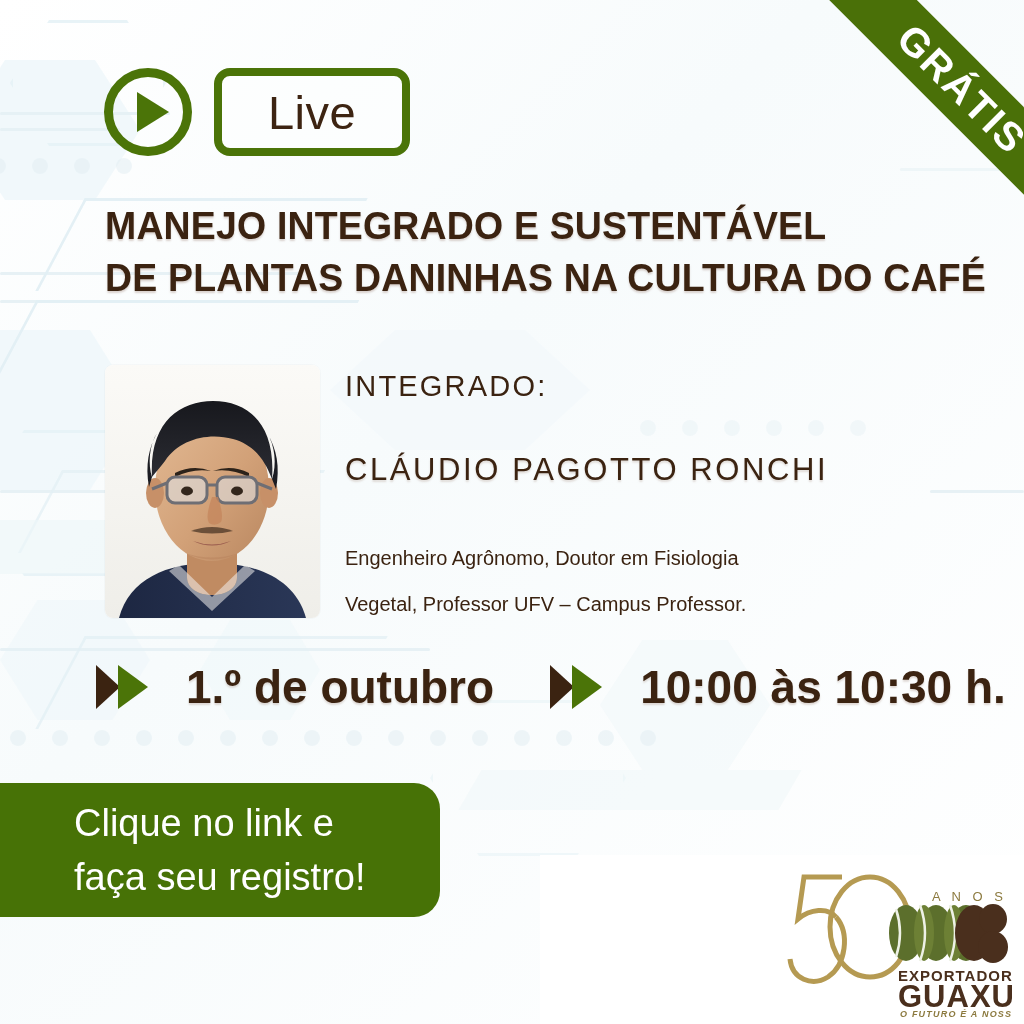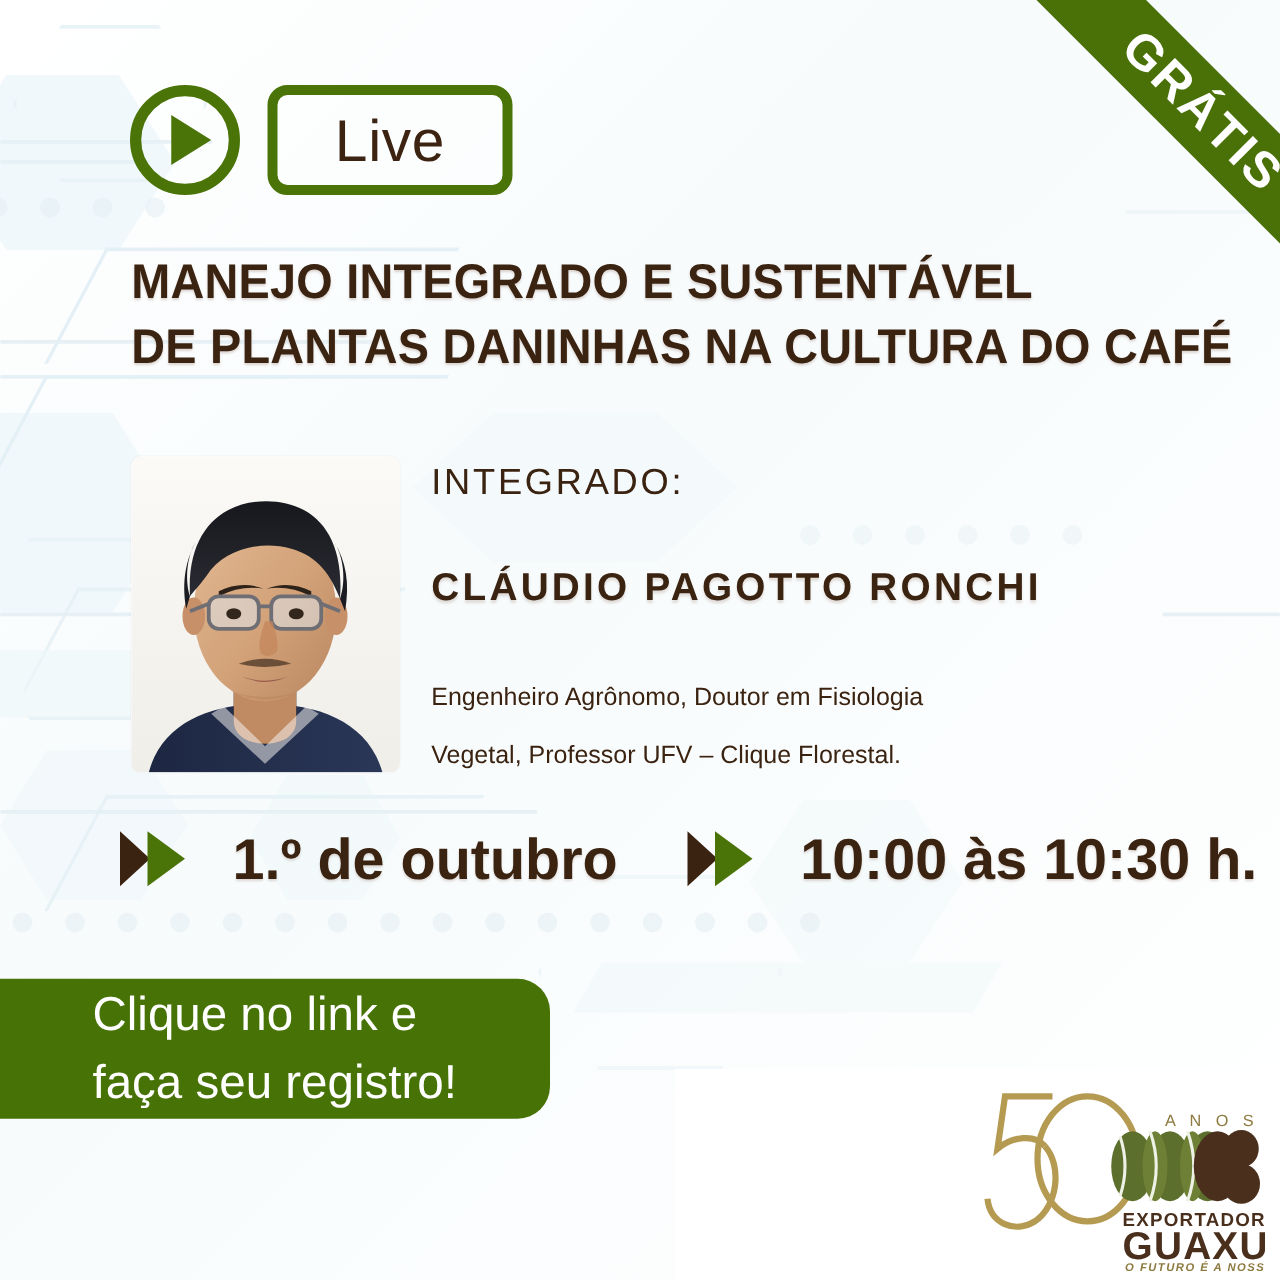--- a/index.html
+++ b/index.html
@@ -102,21 +102,21 @@
     box-shadow:0 0 0 1px rgba(0,0,0,.02);
   }
   .photo svg{display:block;width:100%;height:100%;}
 
   .guest-label{
     position:absolute;left:345px;top:370px;
     color:#3b2311;font-size:29px;letter-spacing:2.2px;
   }
   .guest-name{
     position:absolute;left:345px;top:452px;
-    color:#3b2311;font-size:31px;font-weight:bold;letter-spacing:2.6px;
+    color:#3b2311;font-size:31px;font-weight:normal;letter-spacing:2.6px;
     text-shadow:0 2px 2px rgba(180,160,150,.35);
   }
   .guest-bio{
     position:absolute;left:345px;top:535px;width:600px;
     color:#3b2311;font-size:20px;line-height:46px;
   }
   .guest-bio span{display:block;white-space:nowrap;}
 
   
   .when-row{position:absolute;left:96px;top:660px;display:flex;align-items:center;}
@@ -126,21 +126,21 @@
   .tri{width:0;height:0;border-top:22px solid transparent;border-bottom:22px solid transparent;}
   .tri.dark{border-left:24px solid #3b2311;}
   .tri.green{border-left:30px solid #4b7408;margin-left:-2px;}
   .when-text{
     color:#3b2311;font-weight:bold;font-size:46px;letter-spacing:0px;
     text-shadow:0 2px 2px rgba(180,160,150,.4);white-space:nowrap;margin-left:30px;
   }
 
   
   .cta{
-    position:absolute;left:0;top:783px;width:440px;height:112px;
+    position:absolute;left:0;top:783px;width:440px;height:134px;
     background:#477206;
     border-top-right-radius:26px;border-bottom-right-radius:26px;
     display:flex;flex-direction:column;justify-content:center;
     box-sizing:border-box;padding-left:74px;
   }
   .cta span{
     display:block;color:#ffffff;font-size:38px;line-height:54px;white-space:nowrap;
   }
 
   
@@ -300,21 +300,21 @@
       <path d="M88 176 q19 9 38 0 q-19 7 -38 0 Z" fill="#9a5c4e"></path>
 
       <path d="M80 188 q27 13 54 0 q-27 9 -54 0 Z" fill="#b5805c" opacity=".45"></path>
     </svg>
   </div>
 
   <div class="guest-label">INTEGRADO:</div>
   <div class="guest-name">CLÁUDIO PAGOTTO RONCHI</div>
   <div class="guest-bio">
     <span>Engenheiro Agrônomo, Doutor em Fisiologia</span>
-    <span>Vegetal, Professor UFV – Clique Florestal.</span>
+    <span>Vegetal, Professor UFV – Campus Professor.</span>
   </div>
 
   <div class="when-row">
     <div class="when">
       <span class="arrows">
         <i class="tri dark"></i>
           <i class="tri green"></i>
       </span>
       <span class="when-text">1.º de outubro</span>
     </div>

